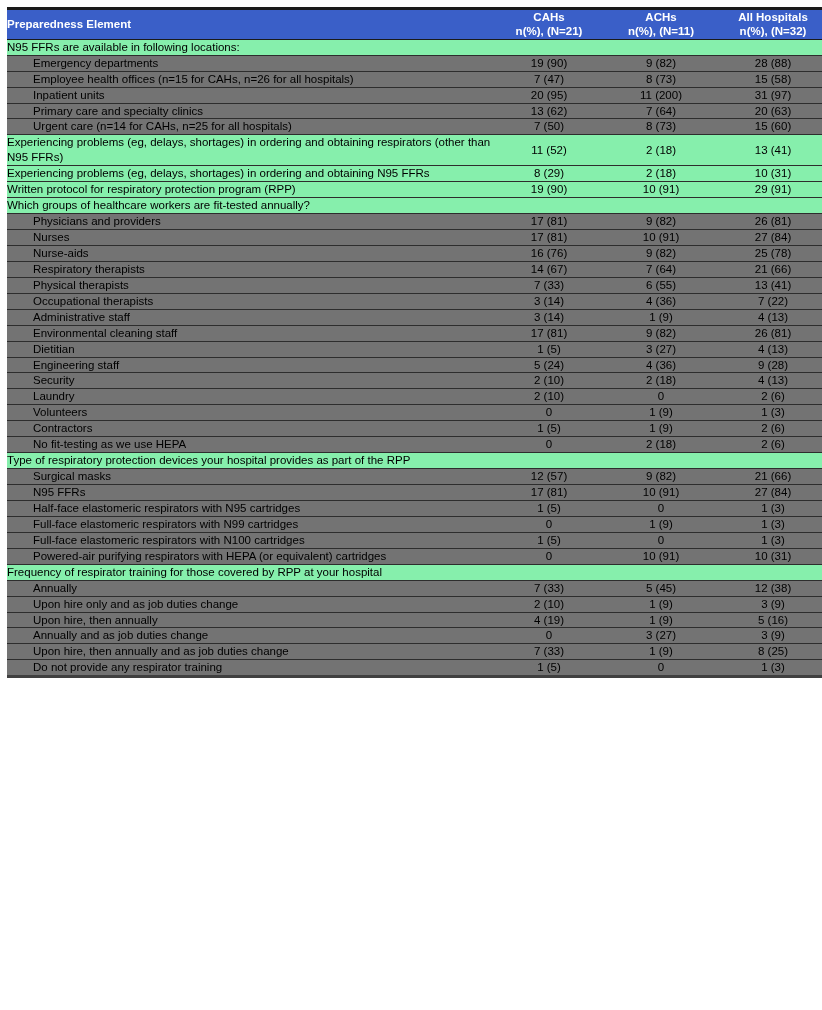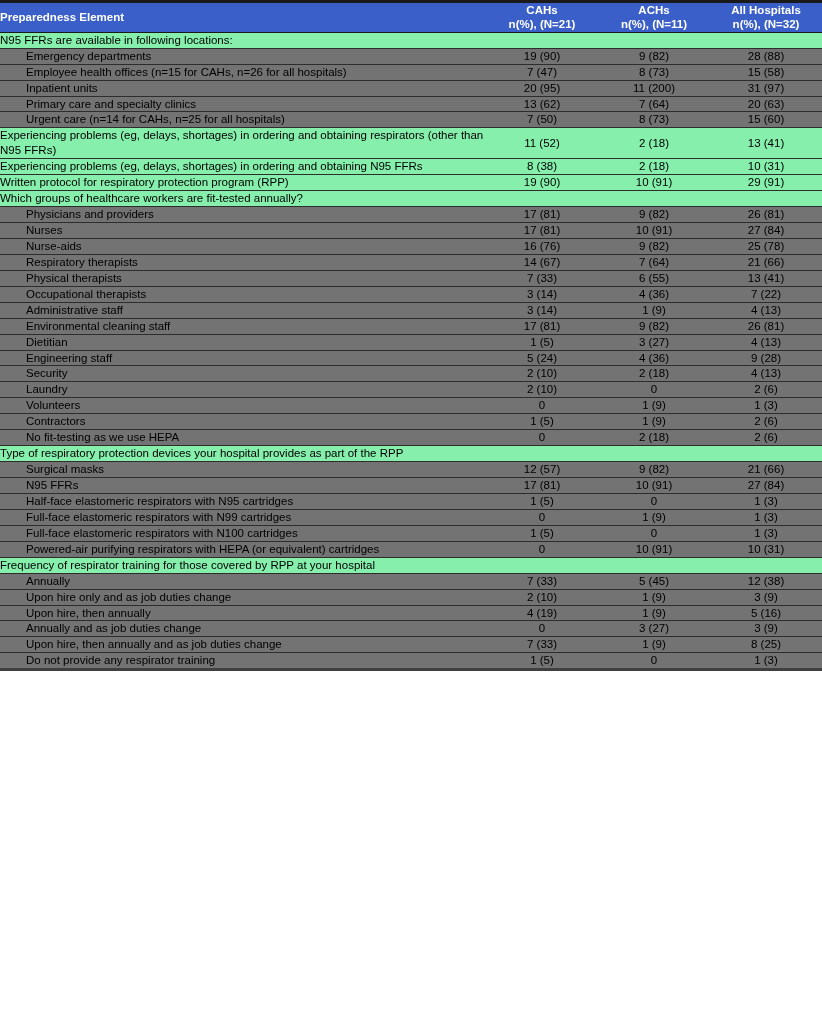--- a/index.html
+++ b/index.html
@@ -6,21 +6,21 @@
     margin: 0;
     padding: 0;
     background: #ffffff;
   }
   body {
     font-family: "Liberation Sans", sans-serif;
   }
   .table-wrap {
     width: 822px;
     box-sizing: border-box;
-    padding: 0;
+    padding: 7px;
     background: #ffffff;
   }
   table.prep-table {
     width: 822px;
     border-collapse: collapse;
     table-layout: fixed;
     font-size: 11.5px;
     color: #000000;
   }
   table.prep-table th,
@@ -143,21 +143,21 @@
           <td class="val">15 (60)</td>
         </tr>
         <tr class="section-row">
           <td class="label">Experiencing problems (eg, delays, shortages) in ordering and obtaining respirators (other than N95 FFRs)</td>
           <td class="val">11 (52)</td>
           <td class="val">2 (18)</td>
           <td class="val">13 (41)</td>
         </tr>
         <tr class="section-row">
           <td class="label">Experiencing problems (eg, delays, shortages) in ordering and obtaining N95 FFRs</td>
-          <td class="val">8 (38)</td>
+          <td class="val">8 (29)</td>
           <td class="val">2 (18)</td>
           <td class="val">10 (31)</td>
         </tr>
         <tr class="section-row">
           <td class="label">Written protocol for respiratory protection program (RPP)</td>
           <td class="val">19 (90)</td>
           <td class="val">10 (91)</td>
           <td class="val">29 (91)</td>
         </tr>
         <tr class="section-row">

